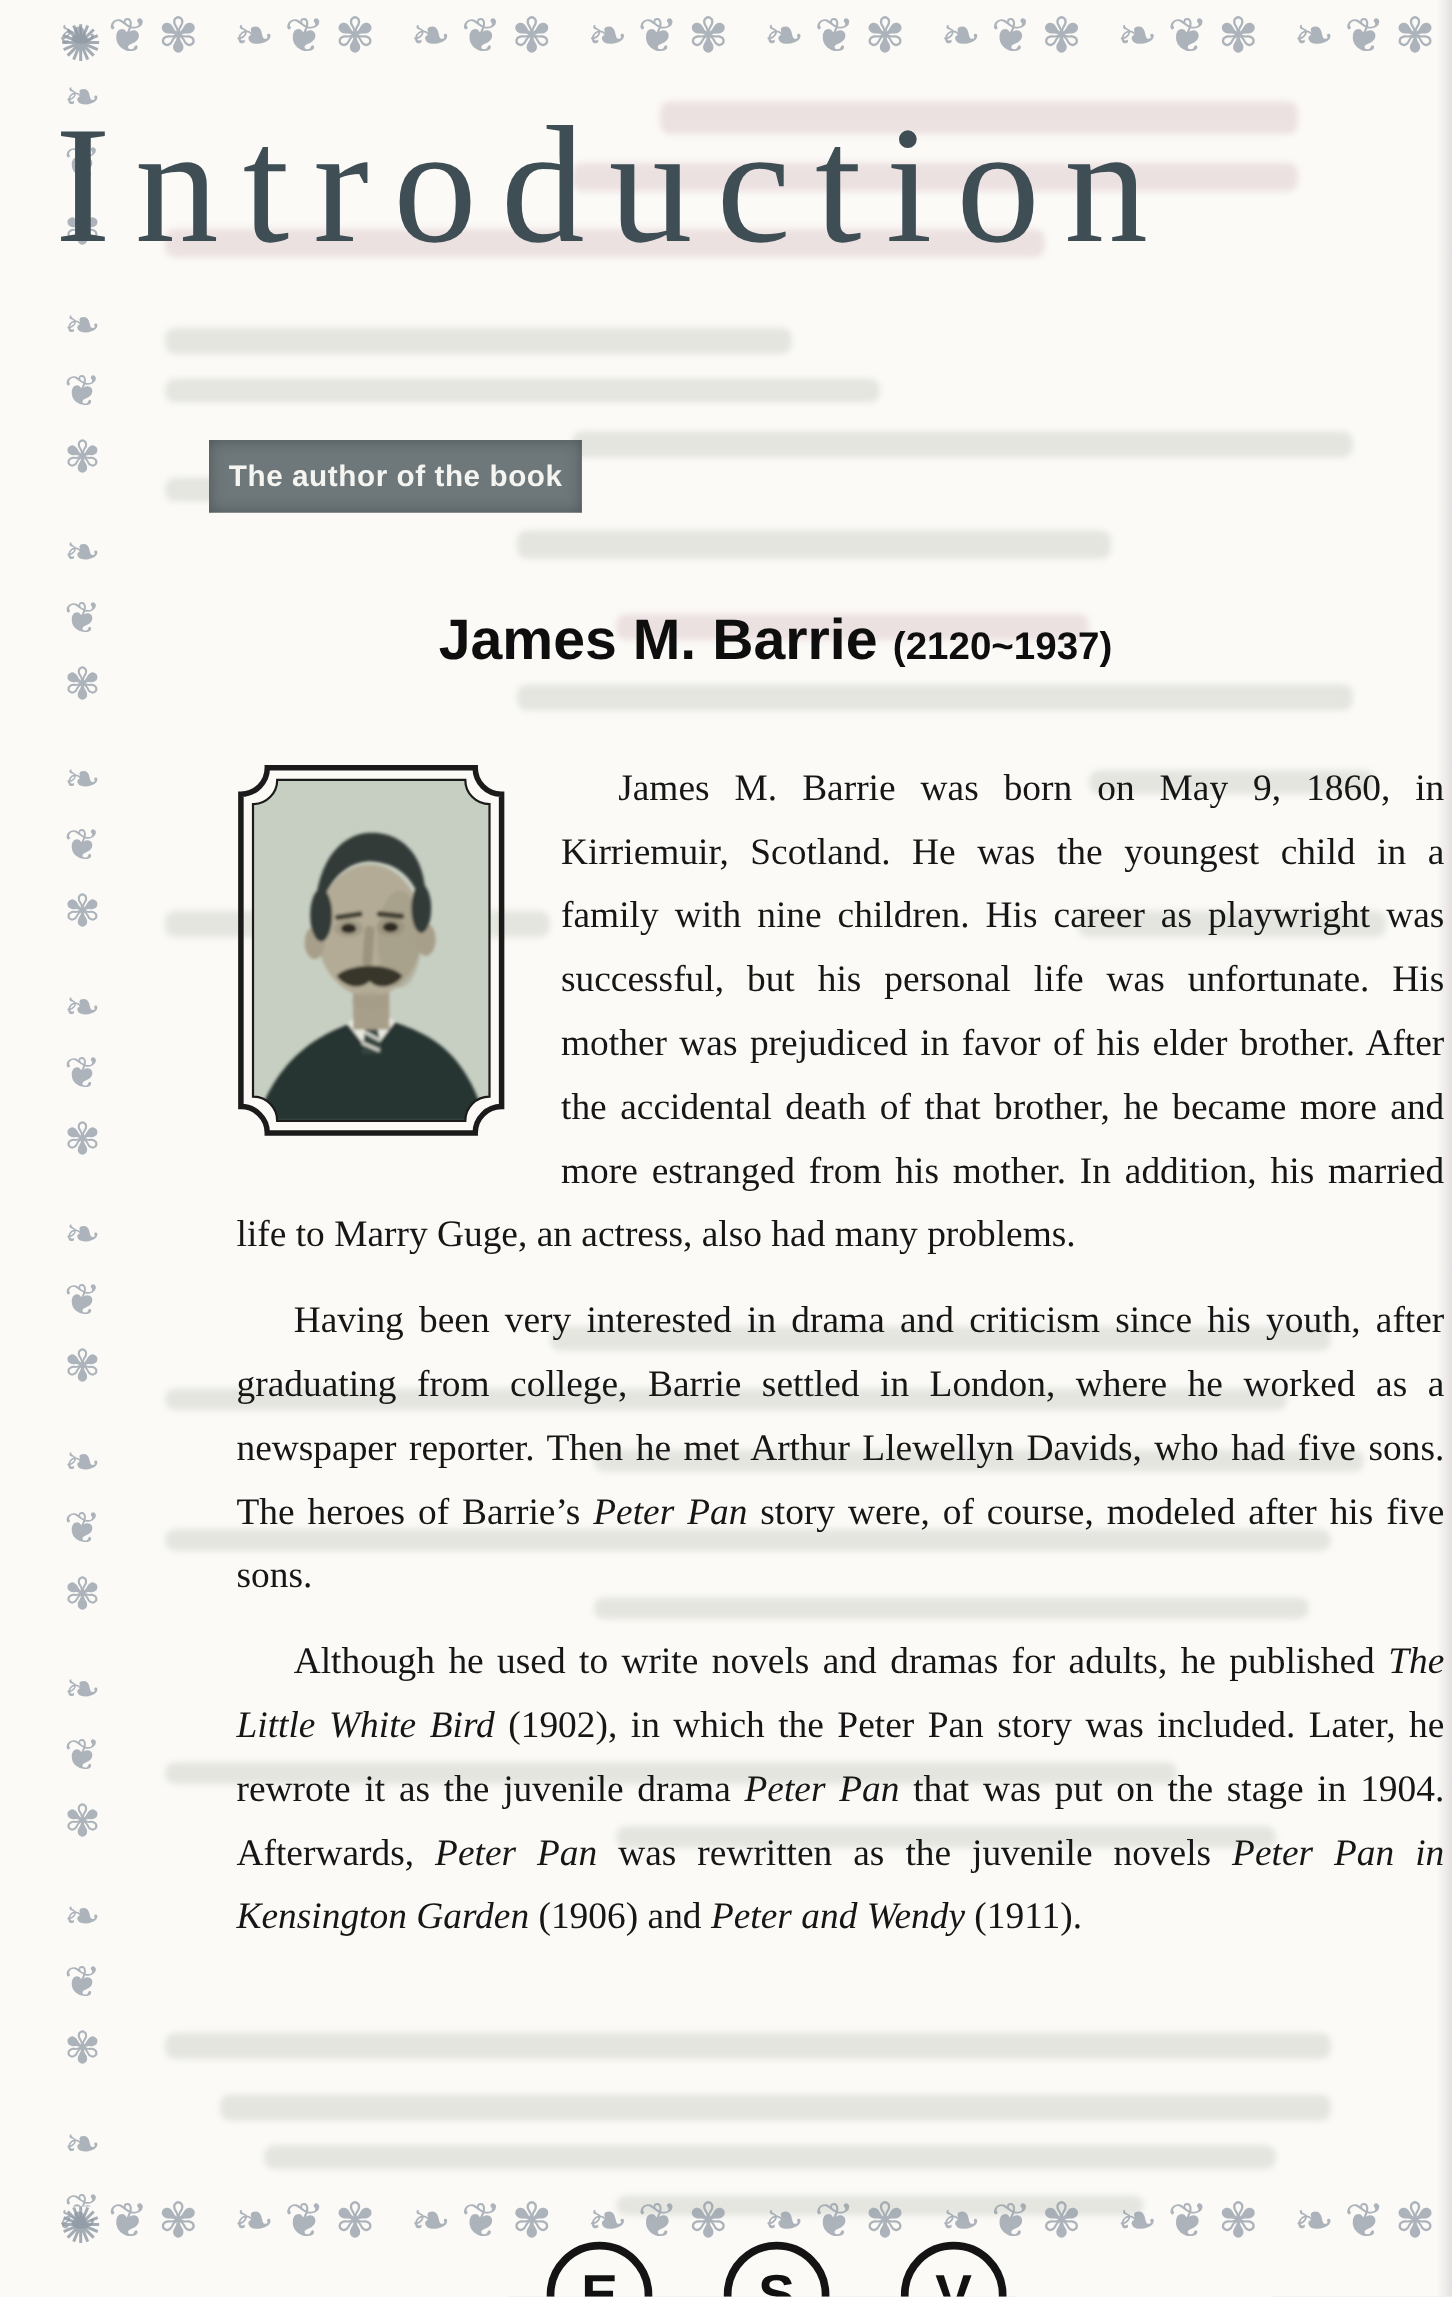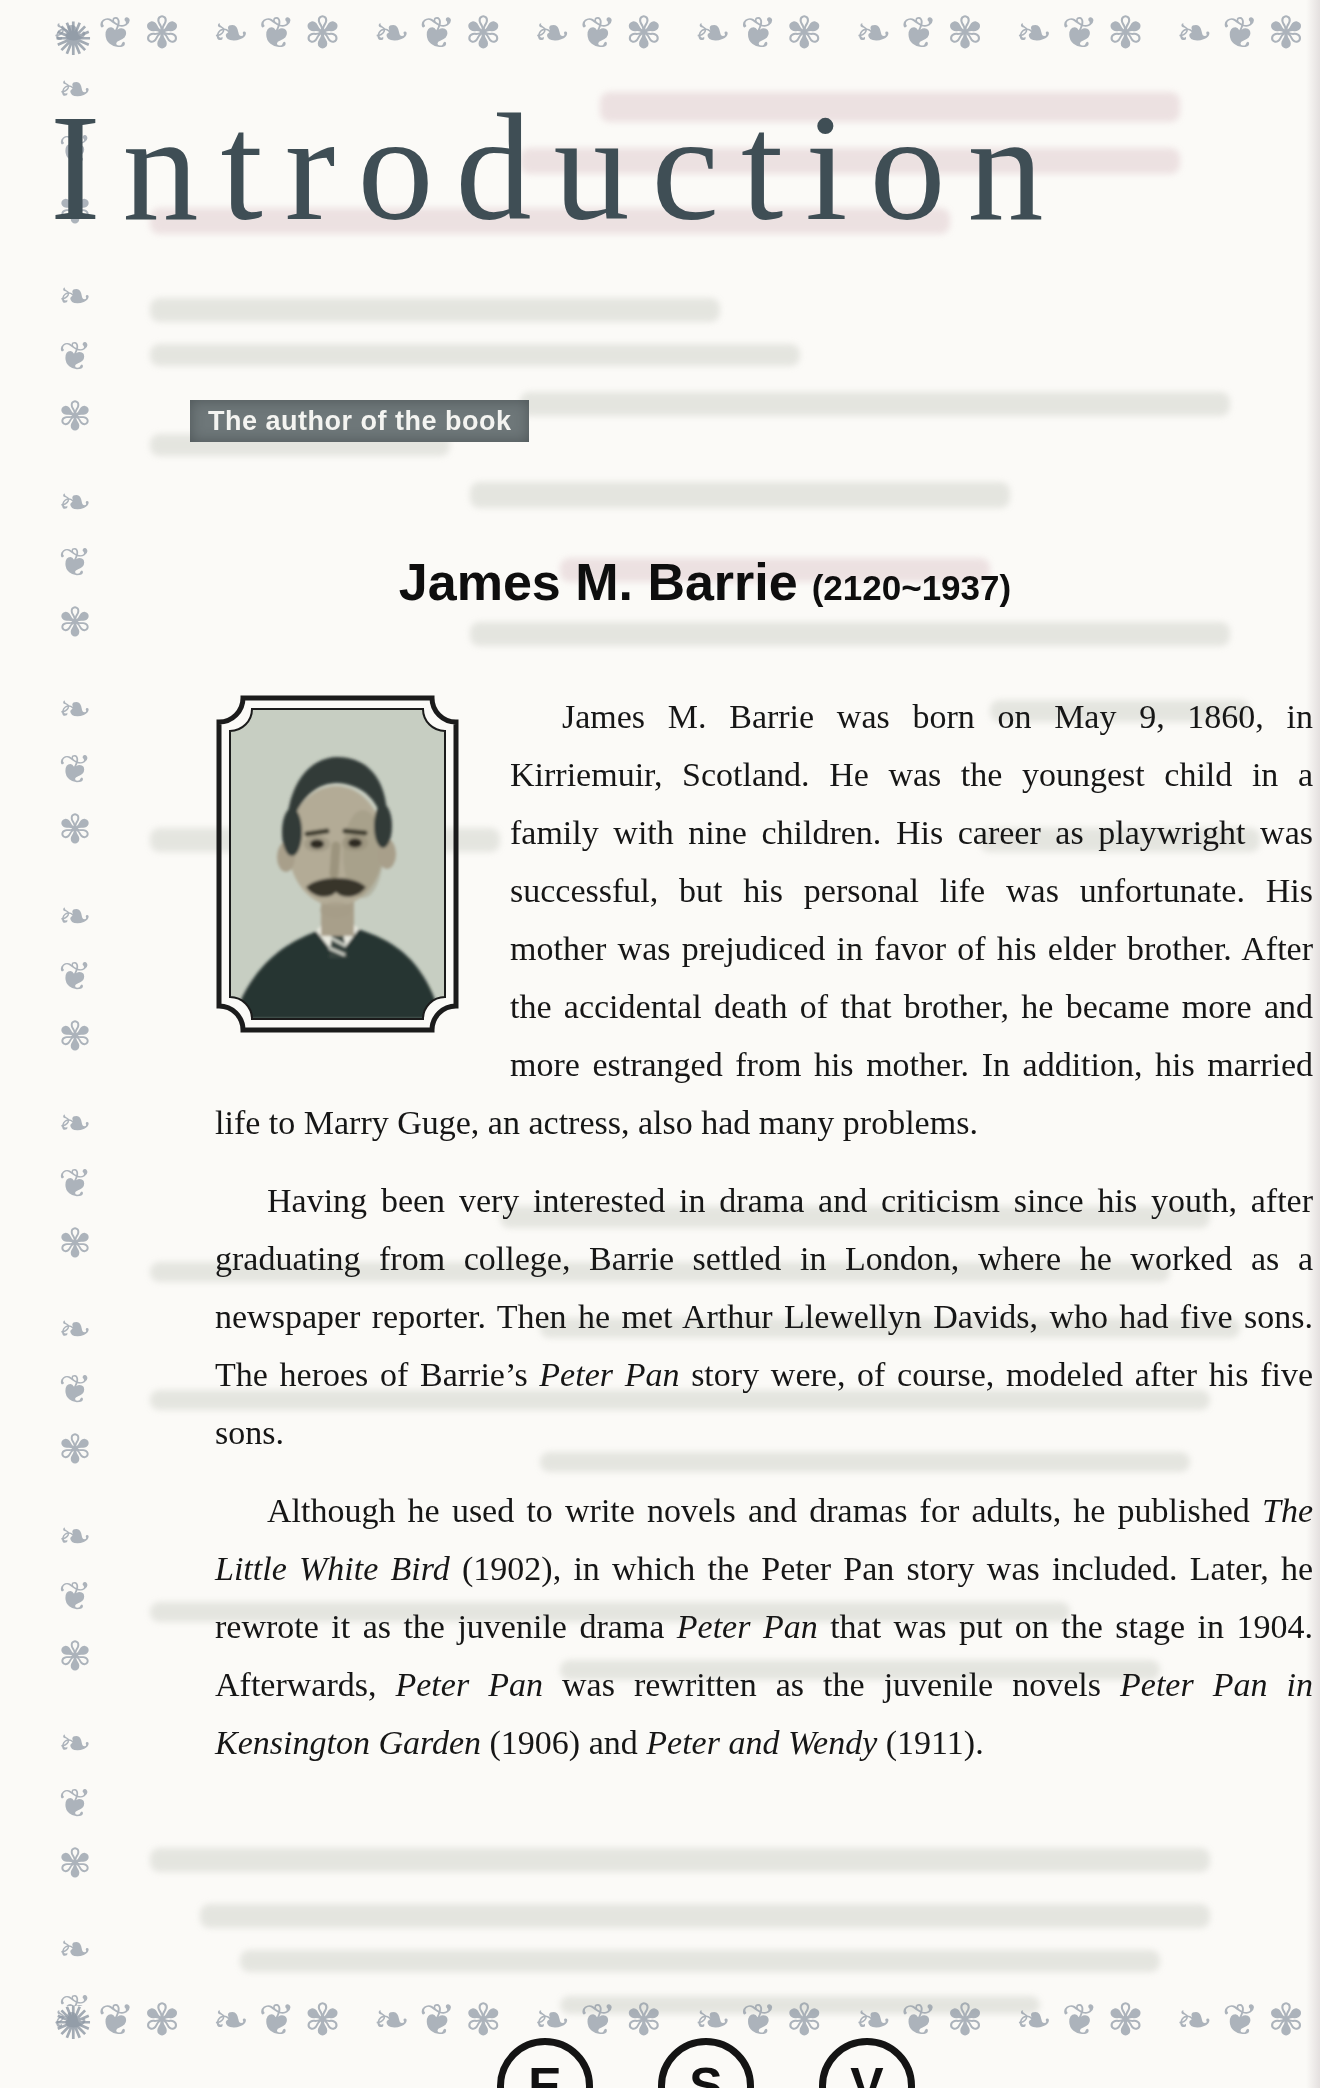--- a/index.html
+++ b/index.html
@@ -38,21 +38,21 @@
   
   #title{
     position:absolute;z-index:3;left:50px;top:92px;width:1270px;
     font-size:152px;line-height:152px;letter-spacing:22px;
     color:var(--c-title,#3f4e55);font-weight:500;
   }
   #badge{
     position:absolute;z-index:3;left:190px;top:400px;height:42px;
     background:var(--c-badge_bg,#6e7779);
     box-shadow:inset 0 0 14px rgba(40,46,48,.45);
-    display:flex;align-items:center;padding:0 18px;
+    display:flex;align-items:center;padding:12px 18px;
     font-family:"Liberation Sans",sans-serif;font-weight:bold;font-size:27px;
     color:var(--c-badge_text,#f4f4f1);letter-spacing:.5px;
   }
   #author-heading{
     position:absolute;z-index:3;left:90px;top:552px;width:1230px;
     text-align:center;font-family:"Liberation Sans",sans-serif;font-weight:bold;
     color:#0e0e0e;
   }
   #author-heading .name{font-size:52px;}
   #author-heading .years{font-size:35px;margin-left:14px;}

